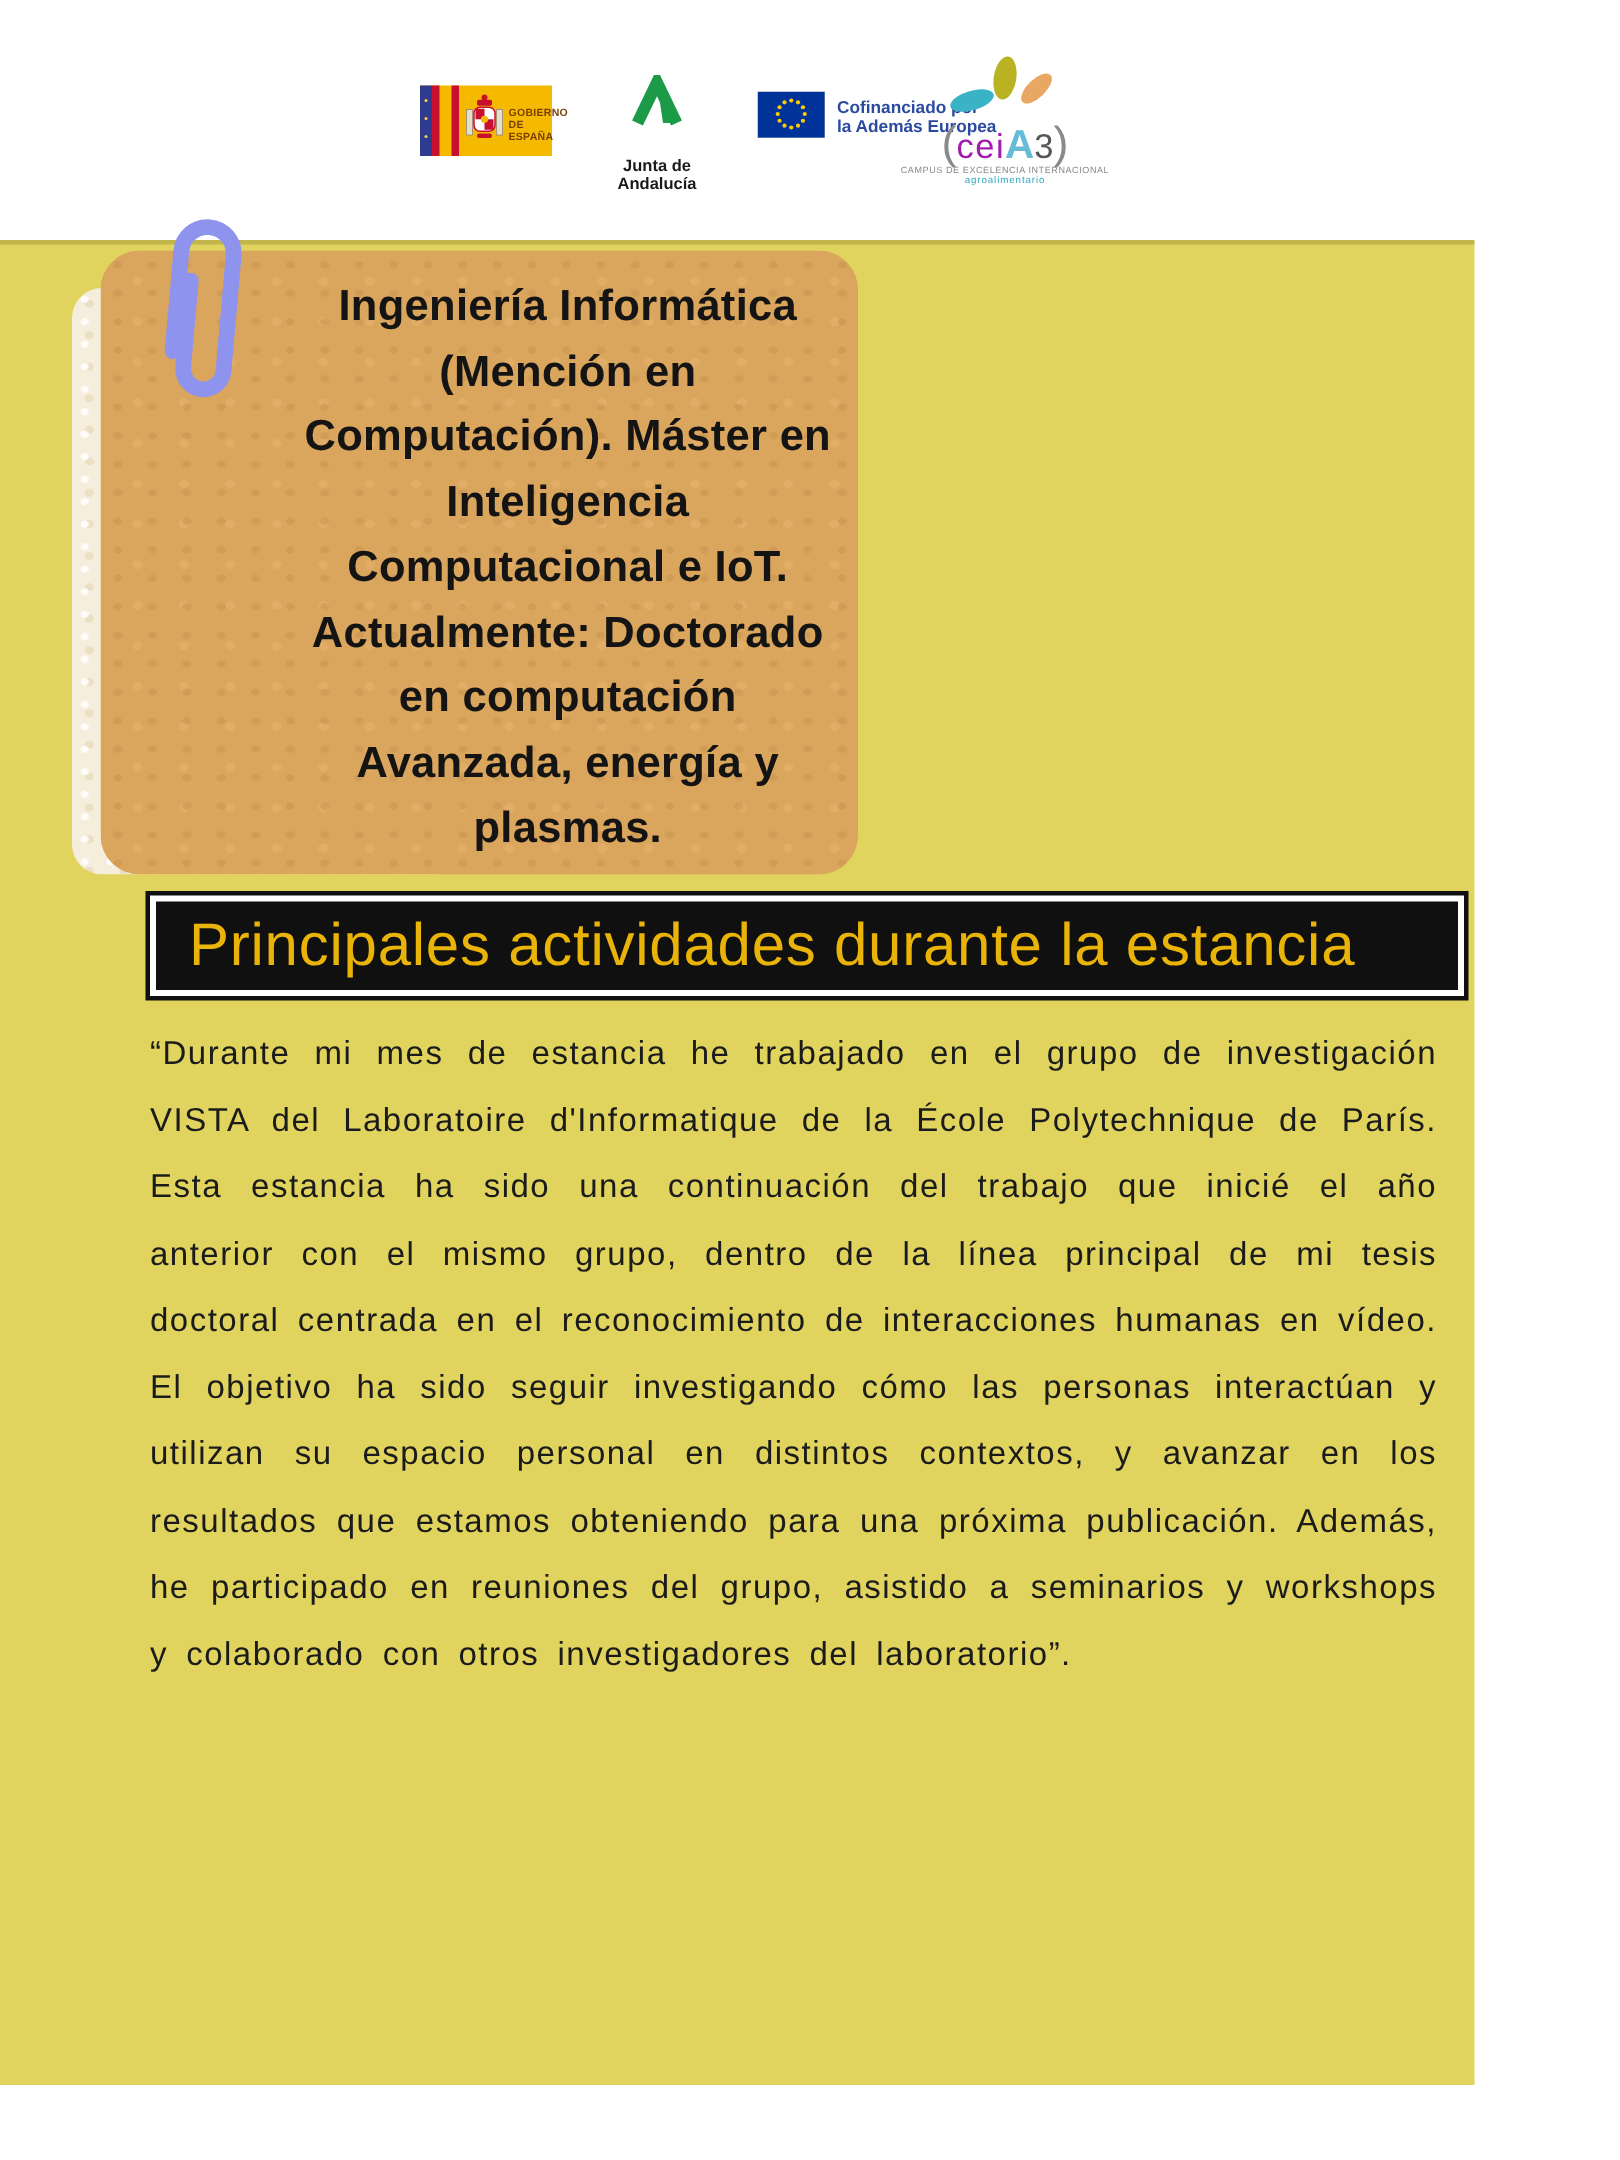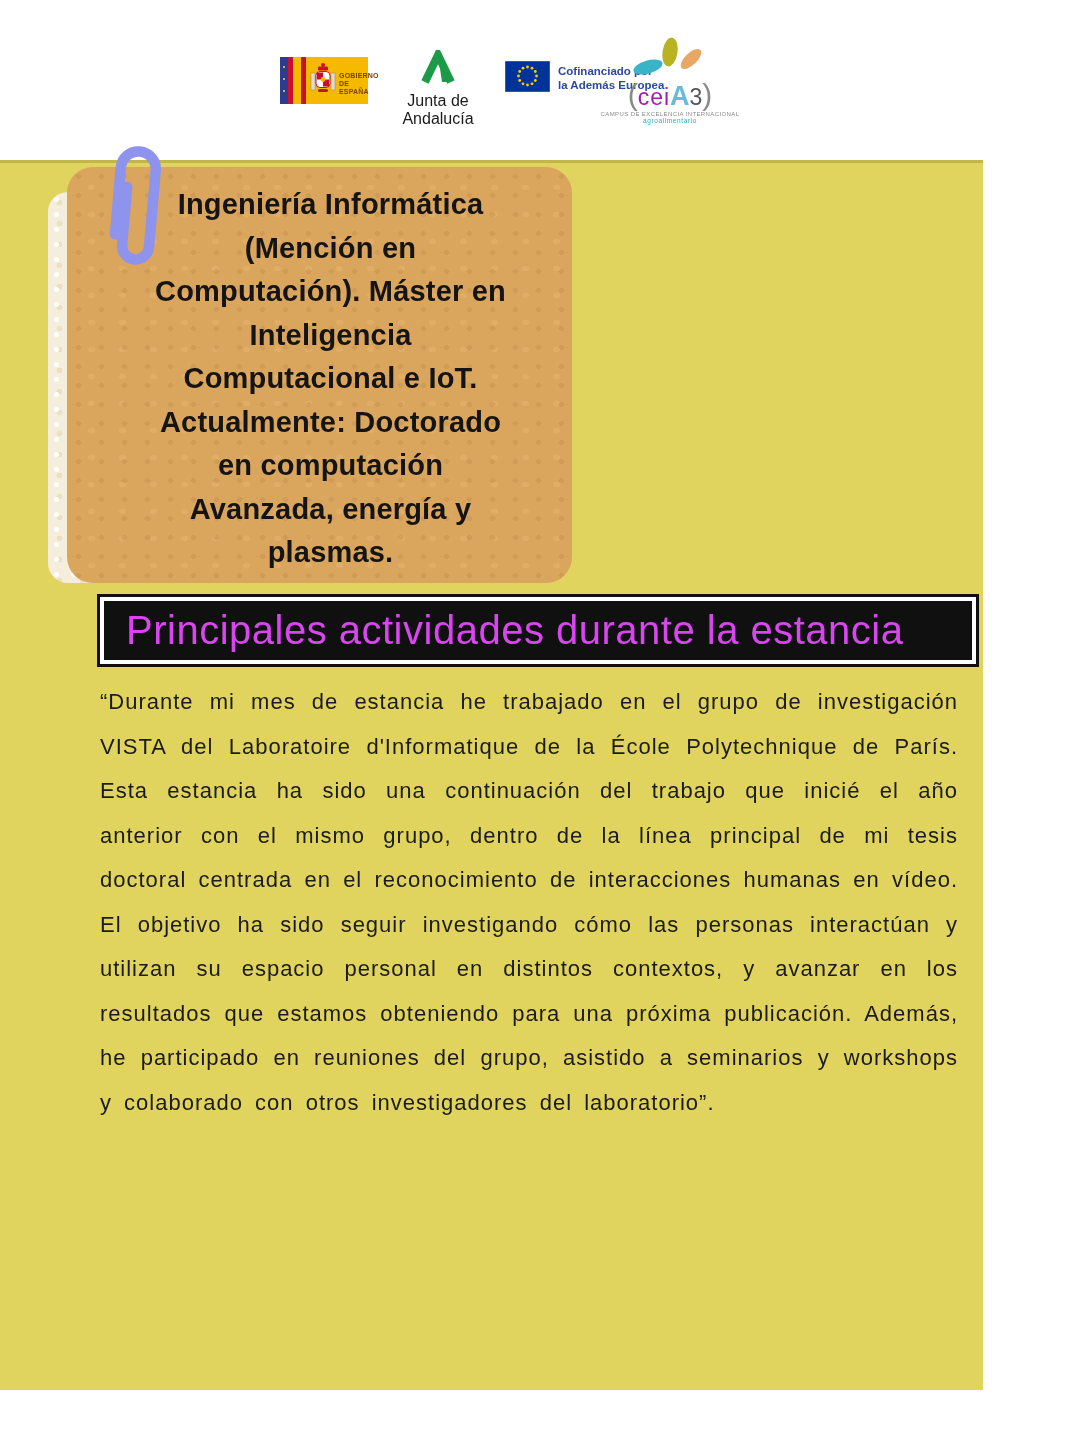--- a/index.html
+++ b/index.html
@@ -11,21 +11,21 @@
   .topbar{position:absolute;left:0;top:0;width:1080px;height:160px;background:#ffffff;}
   .logo-spain{position:absolute;left:280px;top:57px;width:88px;height:47px;background:#f5ba00;}
   .sp-blue{position:absolute;left:0;top:0;width:8px;height:100%;background:#2e3b8e;}
   .sp-blue::before{content:"";position:absolute;left:3px;top:9px;width:2px;height:2px;border-radius:50%;
     background:#ffd34d;box-shadow:0 12px 0 #ffd34d,0 24px 0 #ffd34d;}
   .sp-red1{position:absolute;left:8px;top:0;width:5px;height:100%;background:#c8102e;}
   .sp-red2{position:absolute;left:21px;top:0;width:5px;height:100%;background:#c8102e;}
   .sp-coat{position:absolute;left:30px;top:4px;}
   .sp-text{position:absolute;left:59px;top:15px;font-size:7px;font-weight:bold;color:#7b3f00;line-height:8px;letter-spacing:.2px;}
   .logo-junta{position:absolute;left:396px;top:50px;width:84px;text-align:center;}
-  .junta-label{font-size:16px;font-weight:normal;color:#1a1a1a;margin-top:2px;}
+  .junta-label{font-size:11px;font-weight:bold;color:#1a1a1a;margin-top:14px;}
   .logo-eu{position:absolute;left:505px;top:61px;display:flex;align-items:center;gap:8px;}
   .eu-text{font-size:11.5px;line-height:13.5px;font-weight:bold;color:#2b4aa0;}
   .logo-ceia3{position:absolute;left:618px;top:36px;width:104px;display:flex;flex-direction:column;align-items:center;}
   .ceia3-word{display:flex;align-items:baseline;line-height:26px;}
   .c-paren{font-size:30px;font-weight:300;color:#8a8a8c;}
   .c-cei{font-size:23px;color:#a21caf;letter-spacing:1px;}
   .c-a{font-size:27px;color:#66bcd6;font-weight:600;}
   .c-3{font-size:23px;color:#55565a;}
   .c-tag{font-size:6px;color:#8a8a8c;letter-spacing:.4px;margin-top:1px;white-space:nowrap;}
   .c-subtag{font-size:6.5px;color:#2fa9c0;letter-spacing:.6px;}
@@ -37,30 +37,30 @@
     background:#f6eedd;
     background-image:radial-gradient(rgba(255,255,255,.9) 22%, transparent 23%),
                      radial-gradient(rgba(233,219,190,.8) 18%, transparent 19%);
     background-size:17px 15px,23px 21px;}
   
   .profile-card{position:absolute;left:67px;top:167px;width:505px;height:416px;border-radius:26px;
     background-color:#daa55c;
     background-image:radial-gradient(rgba(201,148,82,.55) 18%, transparent 19%),
                      radial-gradient(rgba(232,180,110,.55) 15%, transparent 16%);
     background-size:23px 19px,31px 27px;background-position:0 0,9px 7px;
-    display:flex;align-items:flex-start;justify-content:flex-start;
+    display:flex;align-items:flex-start;justify-content:flex-end;
     padding:16px 18px 0 88px;box-sizing:border-box;}
   .profile-text{font-size:29px;font-weight:700;line-height:43.5px;color:#141414;text-align:center;
     white-space:pre-line;letter-spacing:.2px;}
   .paperclip{position:absolute;left:102px;top:136px;transform:rotate(5deg);}
   
   .banner{position:absolute;left:100px;top:597px;width:876px;height:67px;box-sizing:border-box;
     background:#101010;border:4px solid #ffffff;box-shadow:0 0 0 3px #101010;
     display:flex;align-items:center;padding-left:22px;}
-  .banner-title{font-size:40px;color:#d946ef;letter-spacing:.5px;white-space:nowrap;}
+  .banner-title{font-size:40px;color:#eab308;letter-spacing:.5px;white-space:nowrap;}
   
   .quote{position:absolute;left:100px;top:680px;width:858px;margin:0;
     font-size:22px;line-height:44.5px;color:#1b1b1b;text-align:justify;
     letter-spacing:1px;word-spacing:5px;}
 </style>
 </head>
 <body>
 
 <div class="page">
 

